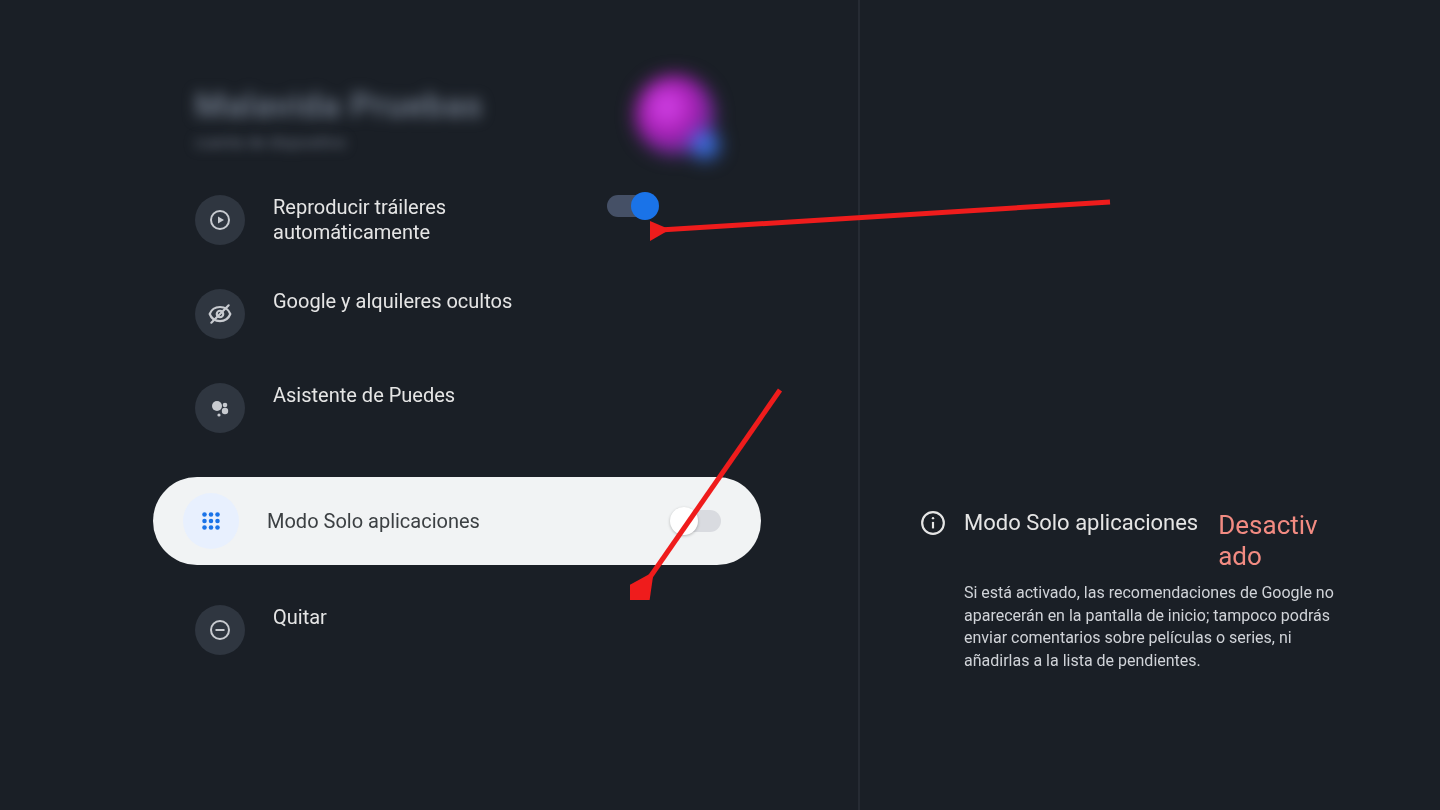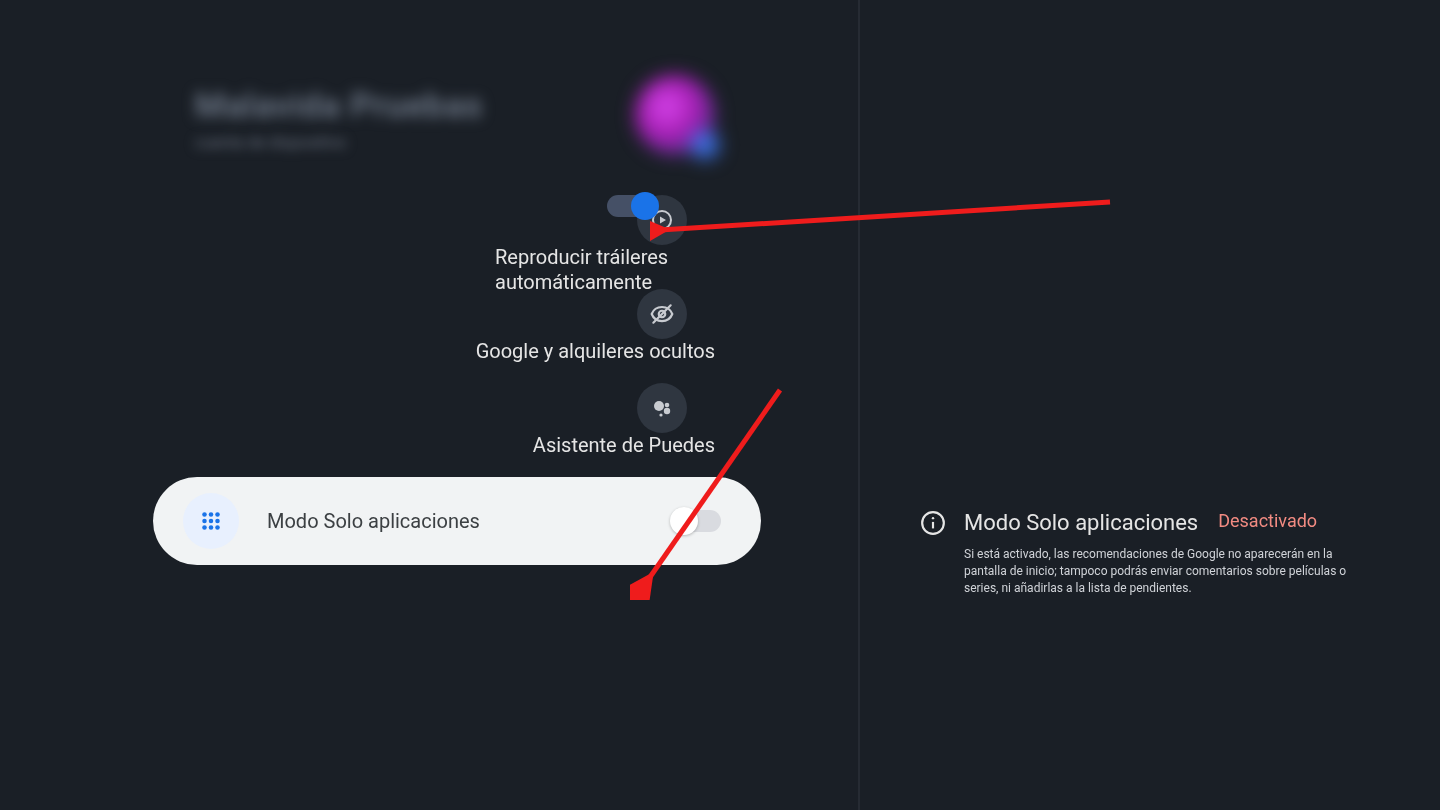--- a/index.html
+++ b/index.html
@@ -59,25 +59,24 @@
       right:-4px;
       bottom:-4px;
       width:28px;height:28px;
       border-radius:50%;
       background:#3b6fe0;
       filter:blur(2px);
     }
 
     .item {
       display: flex;
-      align-items: flex-end;
+      align-items: flex-start;
       height: 50px;
       margin-bottom: 44px;
       position: relative;
-      flex-direction: column;
     }
     .icon-circle {
       width: 50px;
       height: 50px;
       border-radius: 50%;
       background: #2f3640;
       display: flex;
       align-items: center;
       justify-content: center;
       margin-right: 28px;
@@ -159,29 +158,29 @@
       align-items: flex-start;
       gap: 20px;
       flex-wrap: wrap;
     }
     .detail-title {
       font-size: 22px;
       color: #e5e5e5;
       white-space: nowrap;
     }
     .detail-status {
-      font-size: 18px;
+      font-size: 26px;
       color: #f28b82;
       max-width: 110px;
       word-break: break-word;
       line-height:1.2;
     }
     .detail-body {
       margin-left: 44px;
-      font-size: 12px;
+      font-size: 16px;
       color: #d0d3d8;
       line-height: 1.4;
     }
     .detail-body p { margin-bottom: 20px; }
 
     svg { display: block; }
 
     
     .arrow {
       position: absolute;
@@ -261,20 +260,29 @@
         <circle cx="12" cy="18" r="2.1" fill="#1a73e8"></circle>
         <circle cx="18" cy="18" r="2.1" fill="#1a73e8"></circle>
       </svg>
     </div>
     <div class="item-label">Modo Solo aplicaciones</div>
     <div class="toggle">
       <div class="knob"></div>
     </div>
   </div>
 
+  <div class="item" style="margin-bottom:0">
+    <div class="icon-circle">
+      <svg width="24" height="24" viewBox="0 0 24 24" fill="none" stroke="#c8cbd0" stroke-width="2">
+        <circle cx="12" cy="12" r="9"></circle>
+        <line x1="7.5" y1="12" x2="16.5" y2="12"></line>
+      </svg>
+    </div>
+    <div class="item-label">Quitar</div>
+  </div>
 
 </div>
 
 <div class="right-panel">
   <div class="detail-header">
     <div>
       <svg width="26" height="26" viewBox="0 0 24 24" fill="none" stroke="#e5e5e5" stroke-width="2">
         <circle cx="12" cy="12" r="10"></circle>
         <line x1="12" y1="11" x2="12" y2="17"></line>
         <circle cx="12" cy="7.5" r="1.1" fill="#e5e5e5" stroke="none"></circle>

